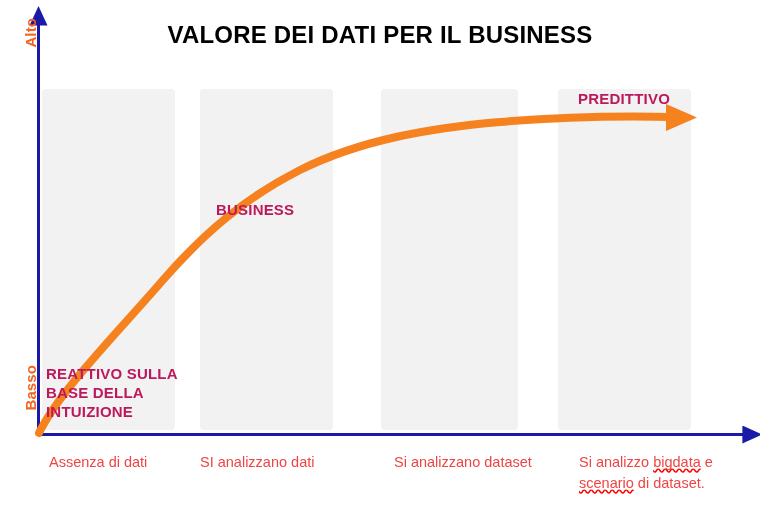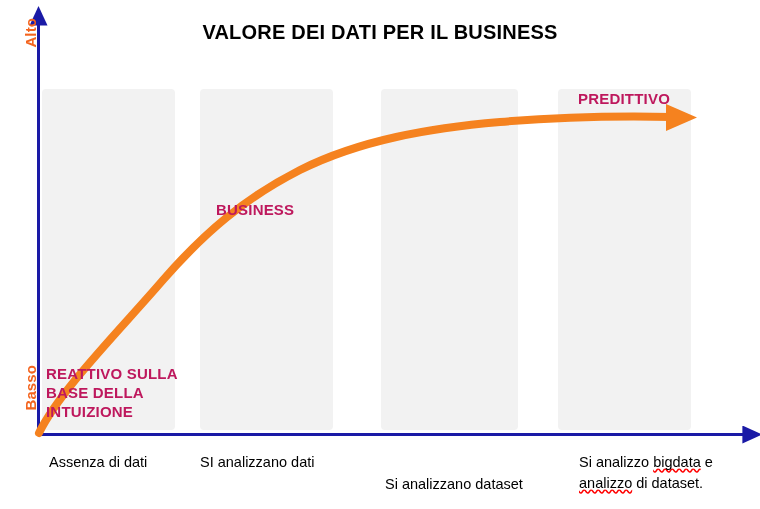--- a/index.html
+++ b/index.html
@@ -48,21 +48,21 @@
     transform: rotate(-90deg) translate(-100%, 0);
   }
 
   
   #chart-title {
     position: absolute;
     left: 0;
     top: 21px;
     width: 760px;
     text-align: center;
-    font-size: 20px;
+    font-size: 24px;
     font-weight: bold;
     color: #000000;
     letter-spacing: 0.2px;
   }
 
   
   .stage-box {
     position: absolute;
     background: #F2F2F2;
     border-radius: 4px;
@@ -91,21 +91,21 @@
   }
   .stage-label.multiline {
     line-height: 19px;
     white-space: normal;
     width: 150px;
   }
 
   
   .cat-label {
     position: absolute;
-    color: #000000;
+    color: #ef4444;
     font-size: 14.5px;
     line-height: 21px;
     top: 452px;
   }
   .cat-label .misspelled {
     text-decoration: underline wavy #FF0000;
     text-decoration-skip-ink: none;
   }
 </style>
 </head>
@@ -148,20 +148,20 @@
 
   <div class="stage-label" style="left:216px; top:201px;">BUSINESS</div>
 
 
   <div class="stage-label" style="left:578px; top:90px;">PREDITTIVO</div>
 
   <div class="cat-label" style="left:49px;">Assenza di dati</div>
 
   <div class="cat-label" style="left:200px;">SI analizzano dati</div>
 
-  <div class="cat-label" style="left:385px;margin-top:22px;">Si analizzano dataset</div>
+  <div class="cat-label" style="left:394px;">Si analizzano dataset</div>
 
   <div class="cat-label" style="left:557px; width:185px;margin-left:22px;">
     <span>Si analizzo </span><span class="misspelled">bigdata</span><span> e</span><br>
-    <span class="misspelled">analizzo</span><span> di dataset.</span>
+    <span class="misspelled">scenario</span><span> di dataset.</span>
   </div>
 
 </div>
 
 </body></html>

